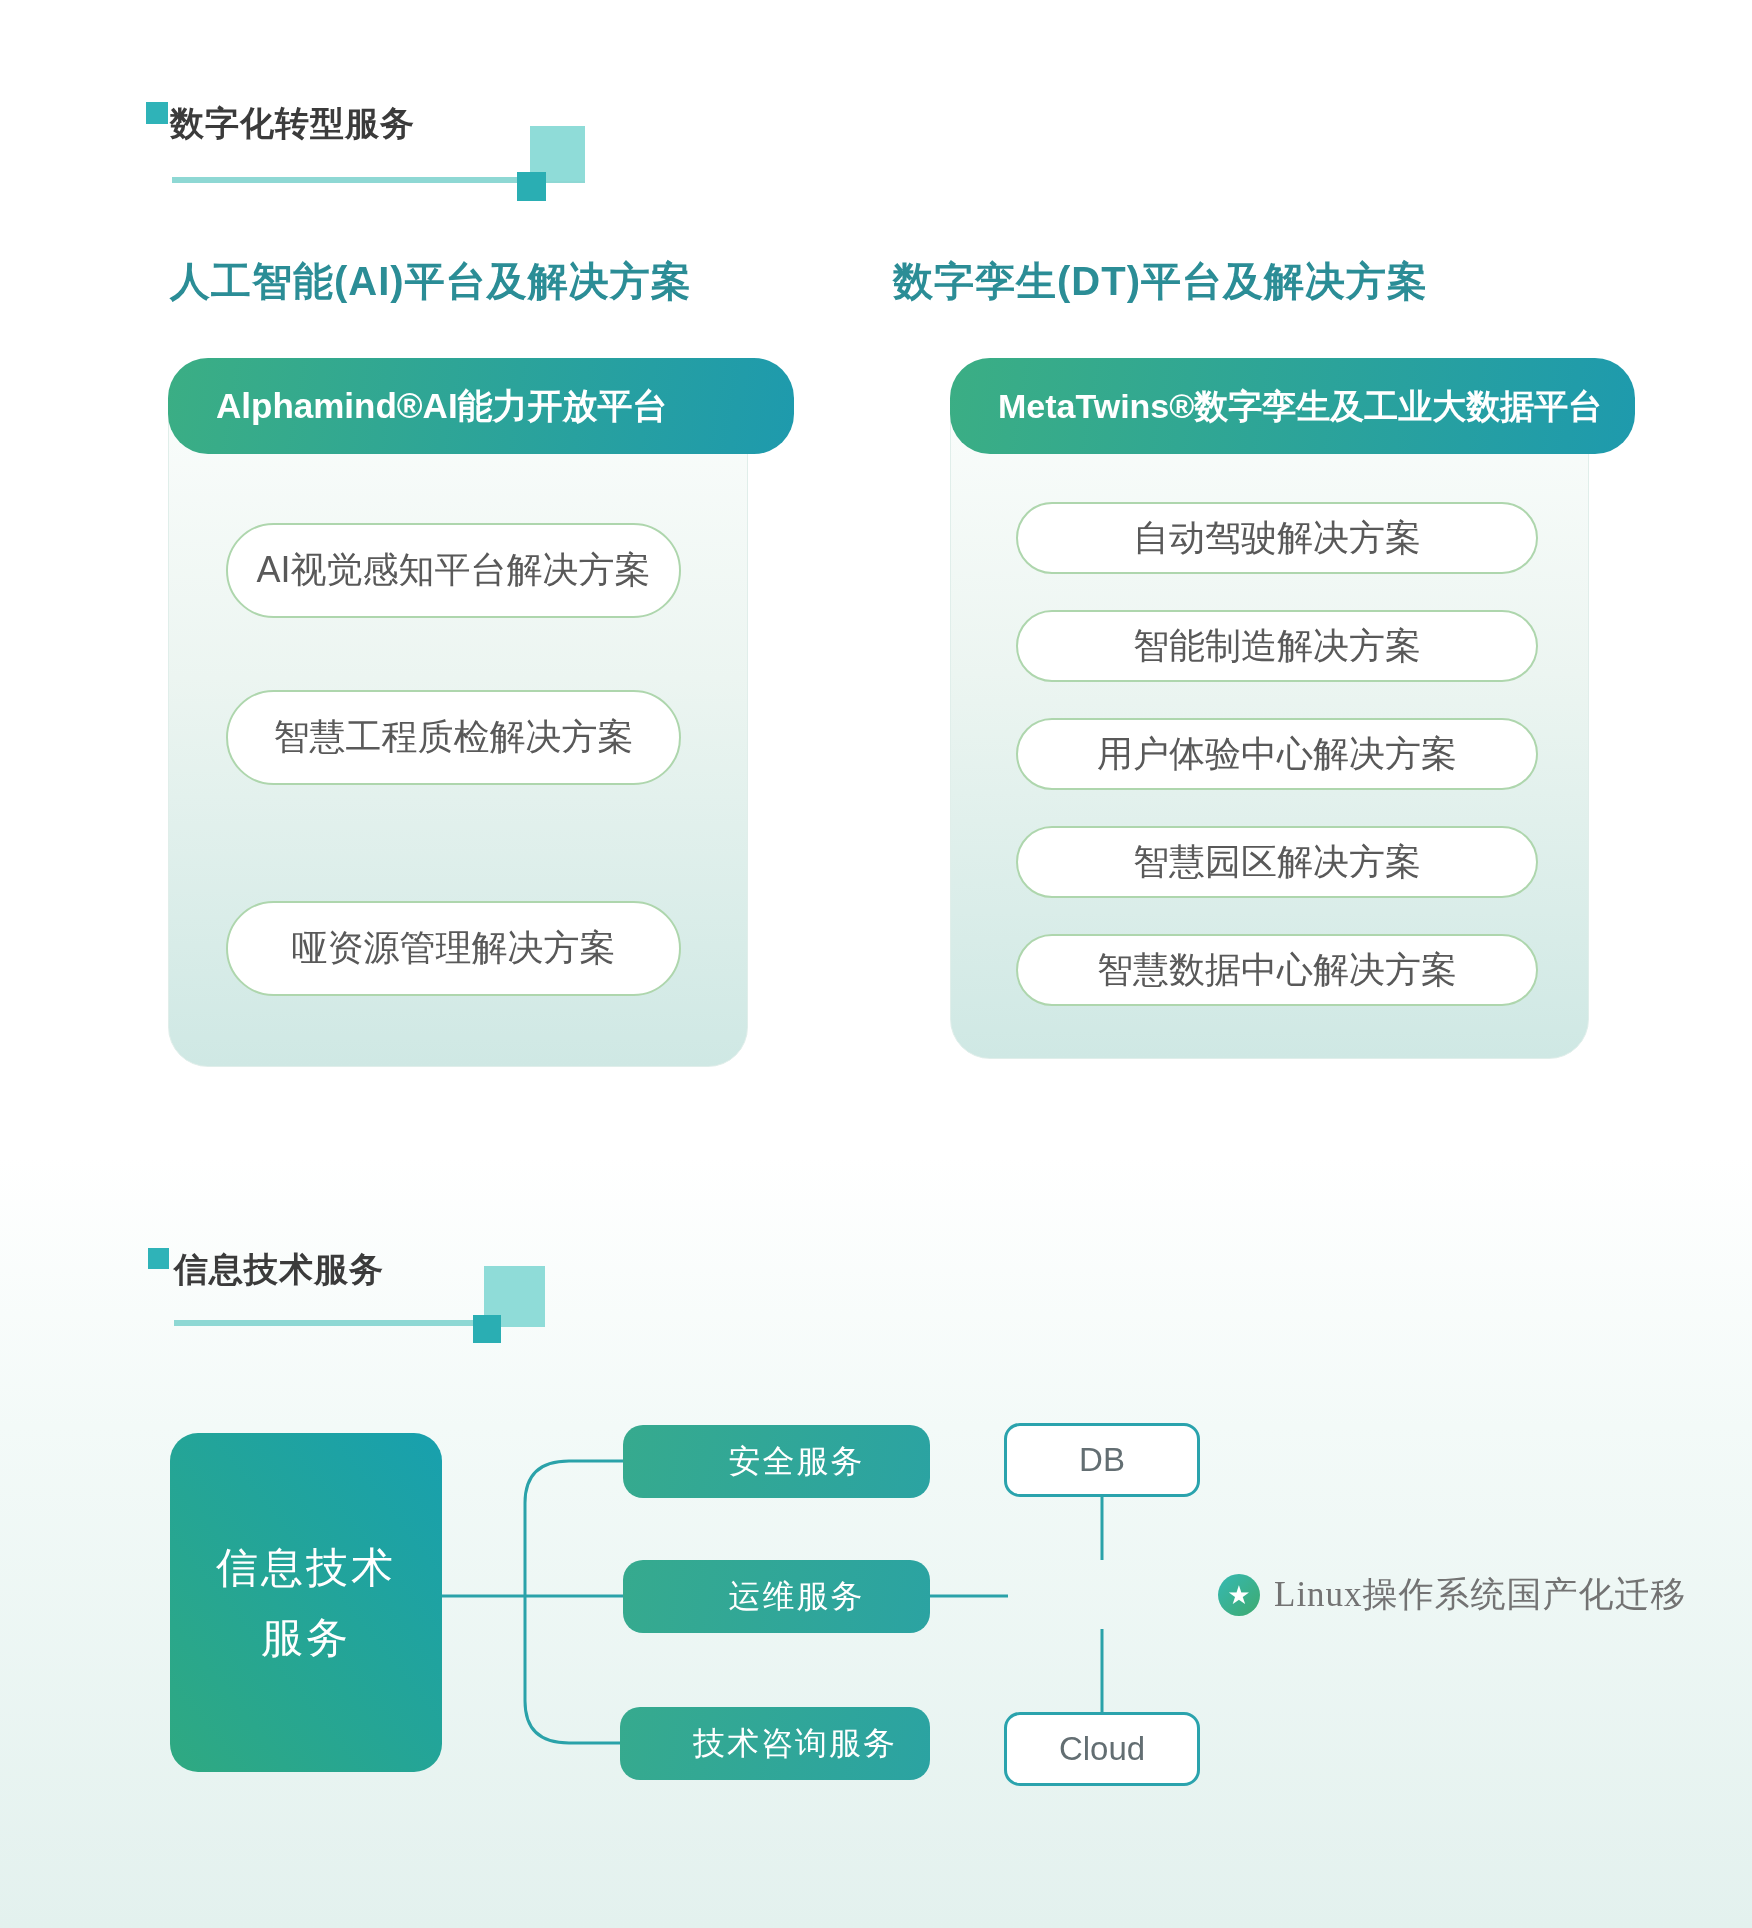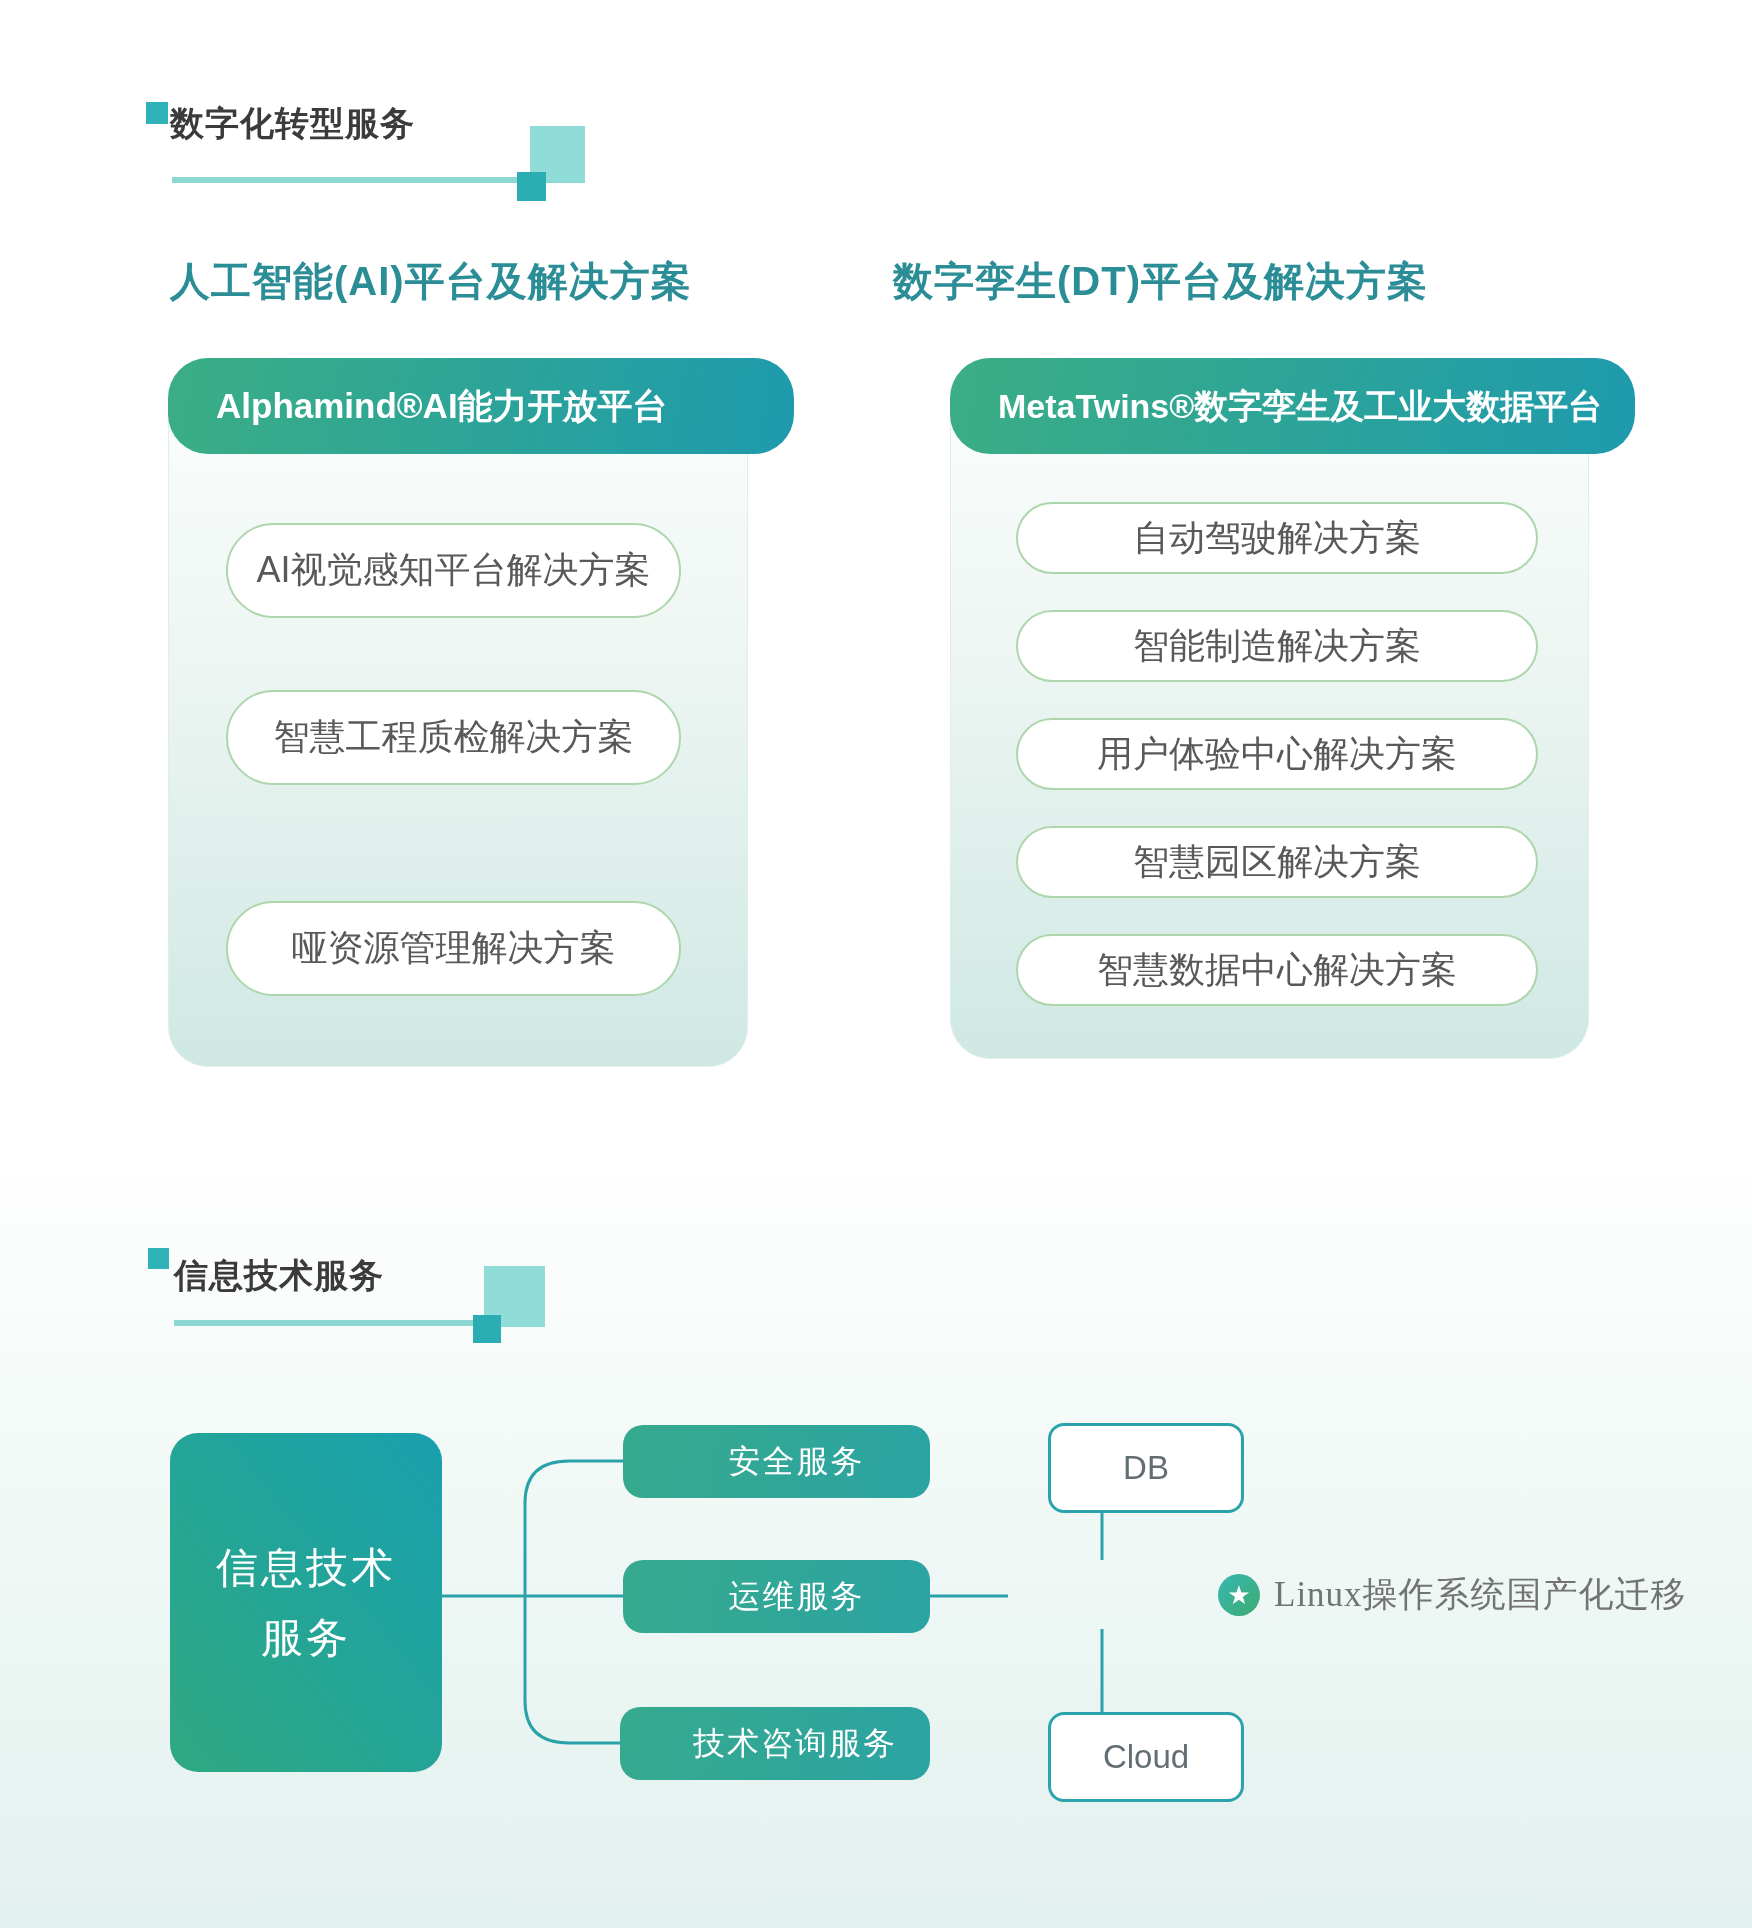--- a/index.html
+++ b/index.html
@@ -54,21 +54,21 @@
     display:flex;flex-direction:column;align-items:center;justify-content:center;
     line-height:1.65;z-index:3;
   }
   .branch-pill{
     position:absolute;left:623px;width:267px;height:73px;border-radius:20px;
     background:linear-gradient(100deg,#36aa8e 0%,#2ba3a2 100%);
     color:#ffffff;font-size:32px;font-weight:500;letter-spacing:2px;
     display:flex;align-items:center;justify-content:center;z-index:3;padding-left:40px;
   }
   .node-box{
-    position:absolute;left:1048px;width:196px;height:90px;border-radius:16px;
+    position:absolute;left:1004px;width:196px;height:74px;border-radius:16px;
     background:#ffffff;border:3px solid #2aa3ad;box-sizing:border-box;
     color:#636e72;font-size:33px;font-weight:500;
     display:flex;align-items:center;justify-content:center;z-index:3;
   }
   .star-badge{
     position:absolute;left:1218px;top:1574px;width:42px;height:42px;
     border-radius:50%;
     background:linear-gradient(135deg,#35b9b3 0%,#3faa6f 100%);
     display:flex;align-items:center;justify-content:center;z-index:3;
   }
@@ -117,21 +117,21 @@
       <span>用户体验中心解决方案</span>
     </div>
   <div class="pill pill-right" style="top:934px;">
       <span>智慧数据中心解决方案</span>
     </div>
   <div class="pill pill-right" style="top:826px;">
       <span>智慧园区解决方案</span>
     </div>
 
   <div class="deco-sq" style="left:148px;top:1248px;width:21px;height:21px;background:#2fb3b8;"></div>
-  <div class="sec-title" style="left:174px;top:1250px;margin-top:6px;">信息技术服务</div>
+  <div class="sec-title" style="left:174px;top:1250px;">信息技术服务</div>
   <div class="underline" style="left:174px;top:1320px;width:301px;"></div>
   <div class="deco-sq" style="left:484px;top:1266px;width:61px;height:61px;background:#8fdcd8;"></div>
   <div class="deco-sq" style="left:473px;top:1315px;width:28px;height:28px;background:#2aaeb3;"></div>
 
   <svg class="lines" width="1752" height="1928" viewBox="0 0 1752 1928">
     <path d="M627,1461 L569,1461 Q525,1461 525,1503 L525,1701 Q525,1743 569,1743 L627,1743" fill="none" stroke="#2aa2a9" stroke-width="3"></path>
     <path d="M442,1596 L627,1596" fill="none" stroke="#2aa2a9" stroke-width="3"></path>
     <path d="M890,1596 L1008,1596" fill="none" stroke="#2aa2a9" stroke-width="3"></path>
     <path d="M1102,1497 L1102,1560" fill="none" stroke="#2aa2a9" stroke-width="3"></path>
     <path d="M1102,1629 L1102,1715" fill="none" stroke="#2aa2a9" stroke-width="3"></path>

